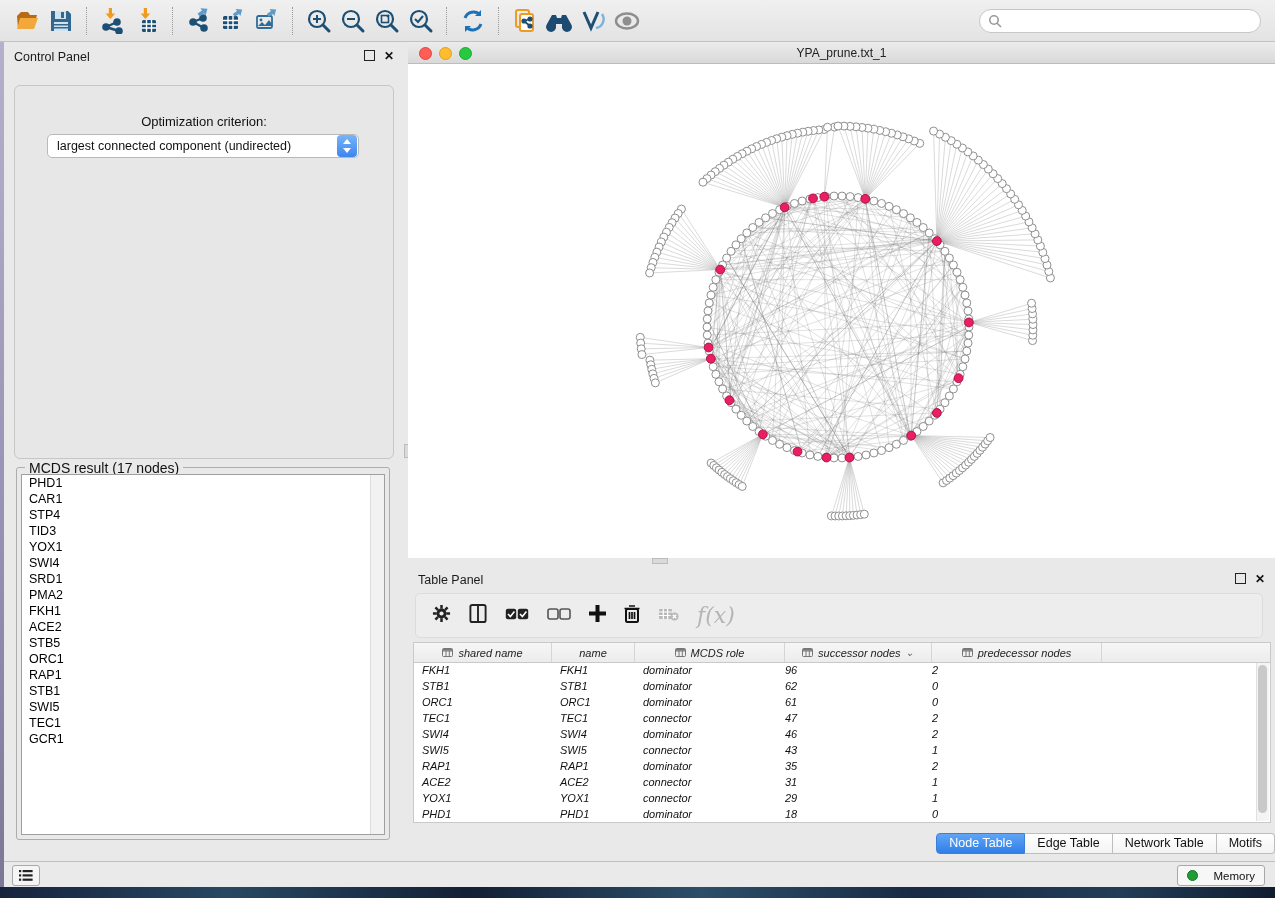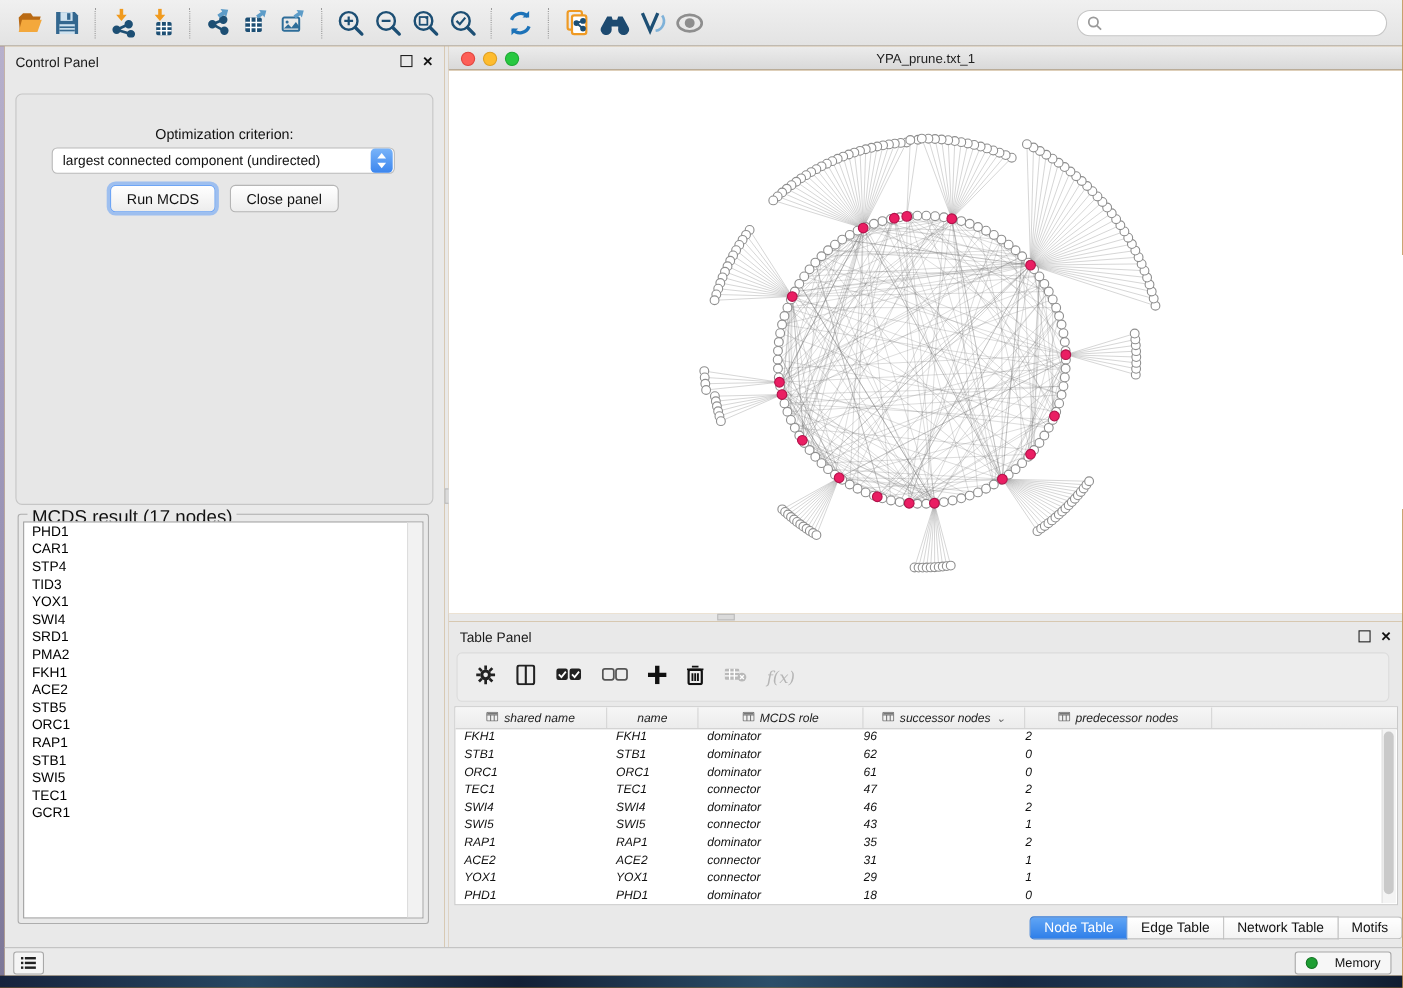--- a/index.html
+++ b/index.html
@@ -30,39 +30,39 @@
   .crit-label{position:absolute;left:0;top:28px;width:100%;text-align:center;font-size:13px;}
   .dropdown{position:absolute;left:32px;top:48px;width:312px;height:24px;background:#fff;border:1px solid #b9b9b9;border-radius:5px;display:flex;align-items:center;box-sizing:border-box;}
   .dd-text{flex:1;font-size:12.5px;padding-left:9px;white-space:nowrap;overflow:hidden;}
   .dd-step{width:20px;height:22px;border-radius:4px;background:linear-gradient(#79b4f9,#3c86ee);margin-right:1px;position:relative;}
   .dd-step:before{content:"";position:absolute;left:6px;top:4px;border:4px solid transparent;border-bottom:5px solid #fff;border-top:none;}
   .dd-step:after{content:"";position:absolute;left:6px;bottom:4px;border:4px solid transparent;border-top:5px solid #fff;border-bottom:none;}
   .btnrow{position:absolute;left:0;top:82px;width:100%;display:flex;justify-content:center;gap:13px;}
   .pbtn{height:23px;padding:0 14px;font-size:13px;background:linear-gradient(#ffffff,#ededed);border:1px solid #b5b5b5;border-radius:5px;color:#111;display:flex;align-items:center;}
   .pbtn.focused{box-shadow:0 0 0 3px rgba(110,165,245,.6);border-color:#6ea5f5;}
   .groupbox{position:absolute;left:12px;top:425px;width:372px;height:371px;border:1px solid #adadad;border-radius:3px;}
-  .groupbox-title{position:absolute;left:8px;top:-8px;background:#e9e9e9;padding:0 4px;font-size:17px;}
+  .groupbox-title{position:absolute;left:8px;top:-8px;background:#e9e9e9;padding:0 4px;font-size:14px;}
   .mcds-list{position:absolute;left:4px;top:6px;right:4px;bottom:4px;background:#fff;border:1px solid #9f9f9f;overflow:hidden;}
   .mcds-list .sc{position:absolute;right:0;top:0;width:13px;bottom:0;background:#f2f2f2;border-left:1px solid #ddd;}
   .mcds-item{font-size:12.5px;height:16px;line-height:16px;padding-left:7px;color:#000;}
   
   .netwin{position:absolute;left:408px;top:42px;width:867px;height:516px;}
   .net-titlebar{position:absolute;left:0;top:0;width:100%;height:21px;background:linear-gradient(#ececec,#d9d9d9);border-bottom:1px solid #bdbdbd;}
   .tl{position:absolute;top:5px;width:11px;height:11px;border-radius:50%;}
   .net-title{position:absolute;left:0;top:4px;width:100%;text-align:center;font-size:12px;color:#222;}
   .net-canvas{position:absolute;left:0;top:22px;width:100%;height:494px;background:#fff;overflow:hidden;}
   
   .vsplit{position:absolute;left:404px;top:42px;width:4px;height:820px;background:#e9e9e9;}
   .vgrab{position:absolute;left:404px;top:444px;width:5px;height:14px;background:#dadada;border:1px solid #bbb;box-sizing:border-box;}
   .hsplit{position:absolute;left:408px;top:558px;width:867px;height:7px;background:#e9e9e9;}
   .hgrab{position:absolute;left:652px;top:558px;width:16px;height:6px;background:#dadada;border:1px solid #bbb;box-sizing:border-box;}
   
   .tpanel{position:absolute;left:408px;top:565px;width:867px;height:297px;background:#e9e9e9;}
   .tb-toolbar{position:absolute;left:7px;top:28px;width:848px;height:45px;background:#ededed;border:1px solid #dcdcdc;border-radius:5px;display:flex;align-items:center;padding-left:16px;box-sizing:border-box;gap:18px;}
-  .fx{font-family:"DejaVu Serif",serif;font-style:italic;font-size:15px;color:#b5b5b5;}
+  .fx{font-family:"DejaVu Serif",serif;font-style:italic;font-size:22px;color:#b5b5b5;}
   .tbl{position:absolute;left:5px;top:77px;width:858px;height:181px;background:#fff;border:1px solid #c9c9c9;box-sizing:border-box;overflow:hidden;font-style:italic;}
   .tbl-head{display:grid;grid-template-columns:138px 83px 150px 147px 170px 1fr;height:19px;background:linear-gradient(#f6f6f6,#ececec);border-bottom:1px solid #c9c9c9;}
   .th{display:flex;align-items:center;justify-content:center;gap:5px;font-size:11px;color:#222;border-right:1px solid #d5d5d5;overflow:hidden;}
   .rows{position:absolute;left:0;top:19px;right:14px;bottom:0;}
   .tr{display:grid;grid-template-columns:138px 83px 150px 147px 170px 1fr;height:16px;line-height:16px;font-size:11px;}
   .td{padding-left:8px;white-space:nowrap;overflow:hidden;}
   .td.num{text-align:left;padding-right:8px;padding-left:0;}
   .tscroll{position:absolute;right:1px;top:20px;width:12px;bottom:1px;background:#f4f4f4;border-left:1px solid #e0e0e0;}
   .tthumb{position:absolute;left:1px;top:2px;width:9px;height:148px;background:#c9c9c9;border-radius:5px;}
   .t-tabs{position:absolute;left:0;top:268px;width:100%;display:flex;justify-content:flex-end;}
@@ -238,24 +238,20 @@
       <span class="wbtns">
         <span class="float-ico"></span>
         <span class="close-ico">✕</span>
       </span>
     </div>
     <div class="cp-box">
       <div class="crit-label">Optimization criterion:</div>
       <div class="dropdown">
         <span class="dd-text">largest connected component (undirected)</span>
         <span class="dd-step"></span>
-      </div>
-      <div class="btnrow">
-        <div class="pbtn focused">Run MCDS</div>
-        <div class="pbtn">Close panel</div>
       </div>
     </div>
     <div class="groupbox">
       <span class="groupbox-title">MCDS result (17 nodes)</span>
       <div class="mcds-list">
         <div>
             <div class="mcds-item">PHD1</div>
             <div class="mcds-item">CAR1</div>
             <div class="mcds-item">STP4</div>
             <div class="mcds-item">TID3</div>

